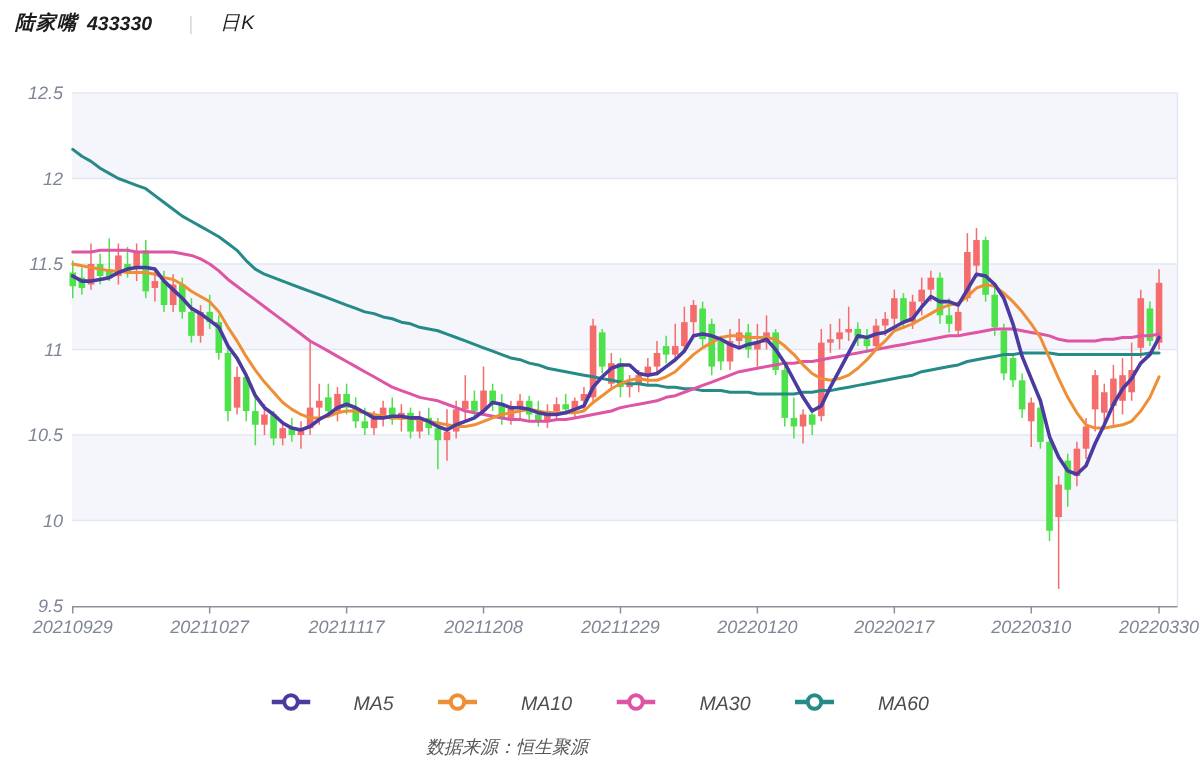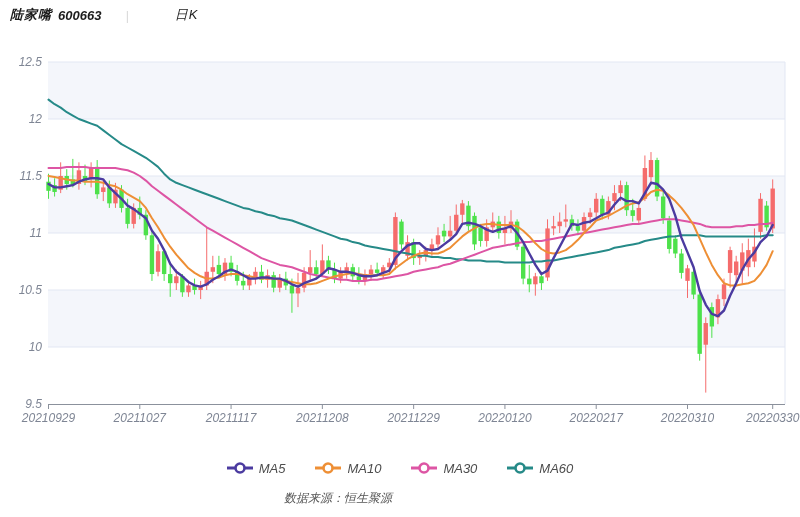--- a/index.html
+++ b/index.html
@@ -8,41 +8,41 @@
     font-family:"Liberation Sans","DejaVu Sans",sans-serif;
     font-style:italic;
   }
   .chart-header{
     position:absolute;top:6px;left:10px;display:flex;align-items:center;
     font-size:13px;color:#1c1c1c;
   }
   .stock-name{font-weight:bold;letter-spacing:1px;}
   .stock-code{font-weight:bold;margin-left:6px;}
   .header-sep{color:#d9d9d9;margin:0 18px 0 24px;font-weight:normal;}
-  .period-label{color:#1c1c1c;letter-spacing:1px;margin-left:28px;}
+  .period-label{color:#1c1c1c;letter-spacing:1px;}
   .plot-svg{position:absolute;top:0;left:0;}
   .legend-row{
     position:absolute;top:456px;left:0;width:800px;height:24px;
     display:flex;align-items:center;justify-content:center;gap:30px;
   }
   .legend-item{display:flex;align-items:center;gap:6px;cursor:pointer;}
-  .legend-label{font-size:13px;color:#4c4c4c;}
+  .legend-label{font-size:13px;color:#4c4c4c;margin-left:23px;}
   .chart-footer{
     position:absolute;top:490px;left:0;width:676px;text-align:center;
     font-size:12px;color:#555555;
   }
 </style>
 </head>
 <body>
 
 <div class="chart-wrap">
 
   <div class="chart-header">
     <span class="stock-name">陆家嘴</span>
-    <span class="stock-code">600663</span>
+    <span class="stock-code">433330</span>
     <span class="header-sep">|</span>
     <span class="period-label">日K</span>
   </div>
 
   <svg class="plot-svg" width="800" height="434" viewBox="0 0 800 434">
       <rect x="48" y="290" width="737" height="57" fill="#f4f6fb"></rect>
       <rect x="48" y="176" width="737" height="57" fill="#f4f6fb"></rect>
       <rect x="48" y="62" width="737" height="57" fill="#f4f6fb"></rect>
       <line x1="48" y1="347" x2="785" y2="347" stroke="#e2e7f3" stroke-width="1"></line>
       <line x1="48" y1="290" x2="785" y2="290" stroke="#e2e7f3" stroke-width="1"></line>

